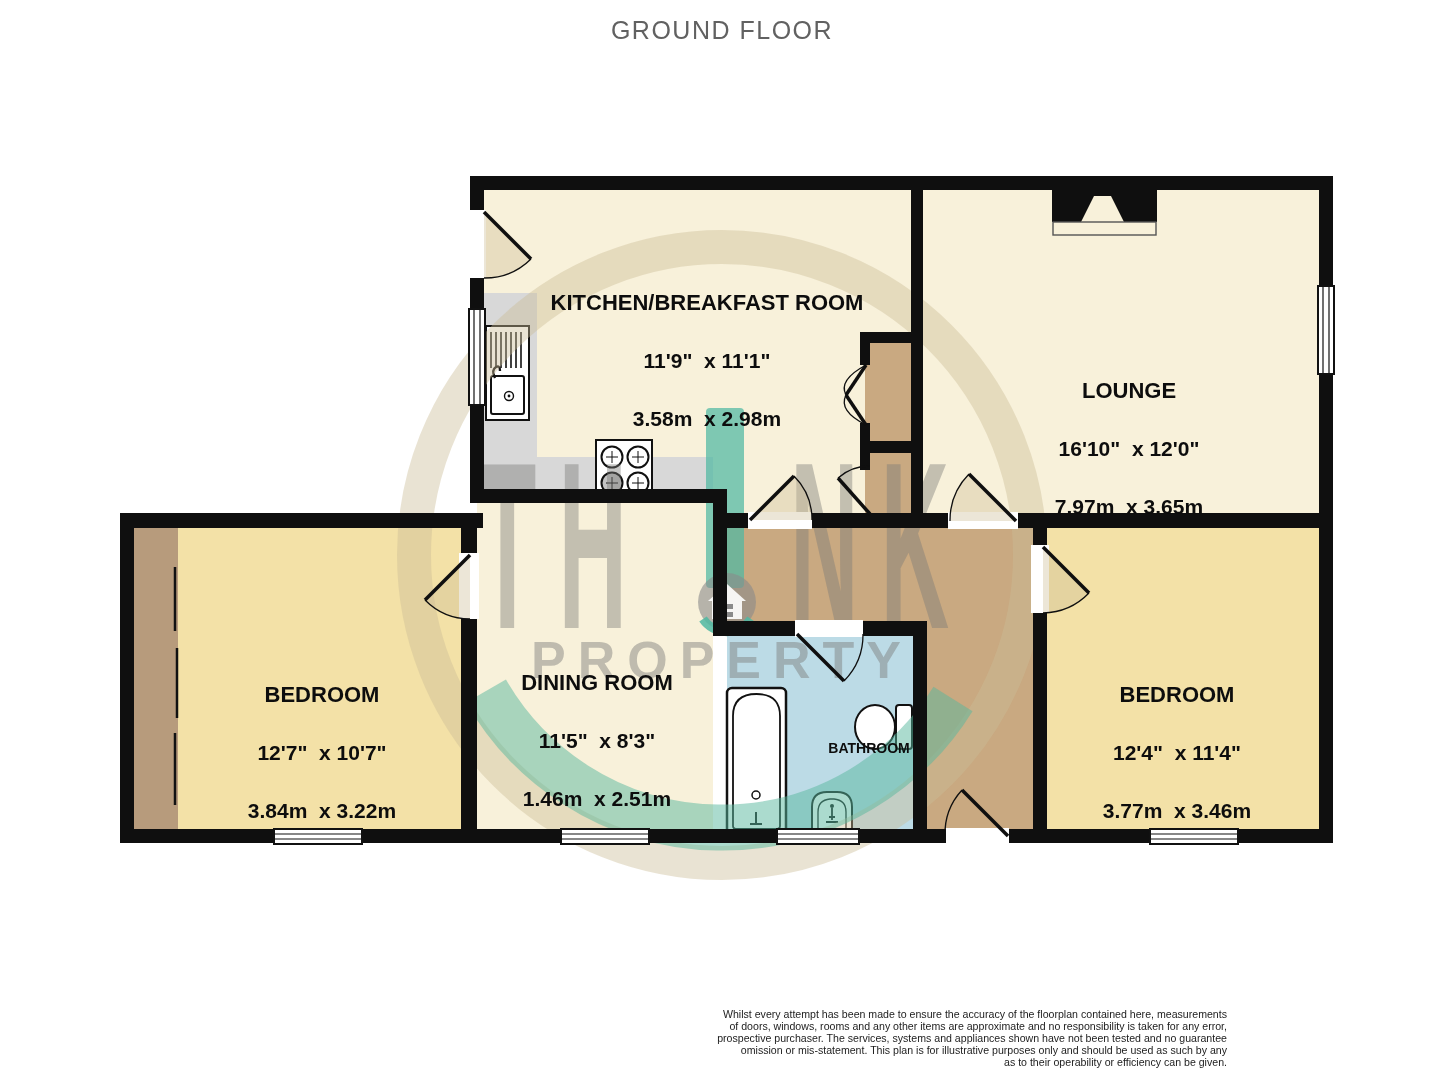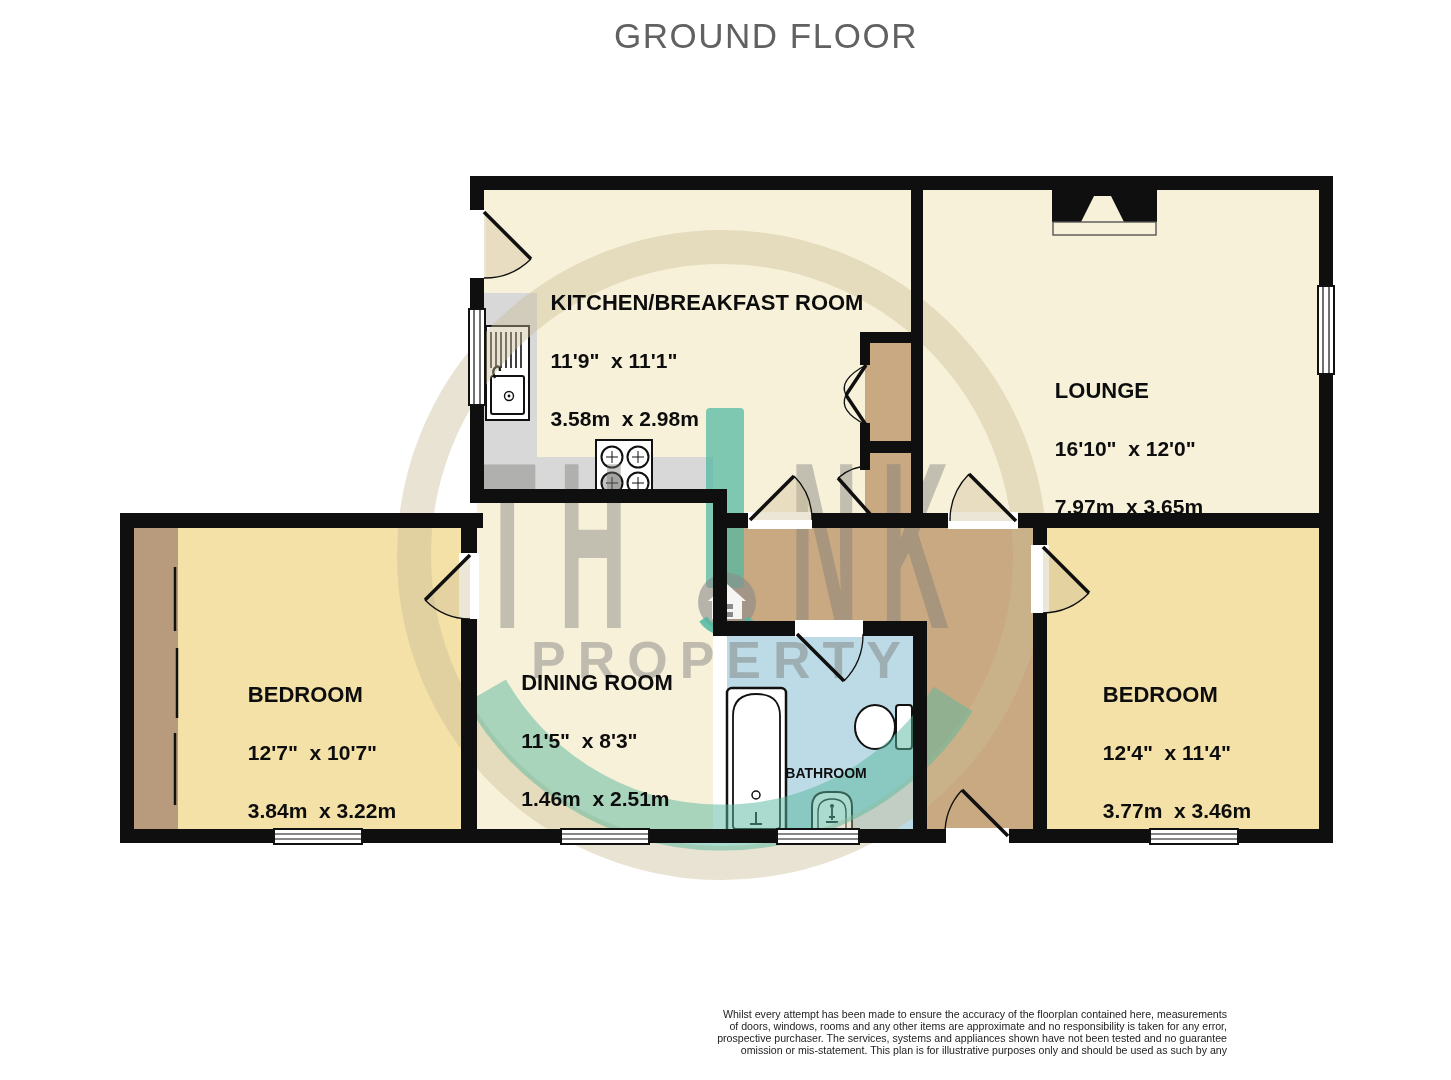--- a/index.html
+++ b/index.html
@@ -1,21 +1,21 @@
 <!DOCTYPE html>
 <html><head>
 <meta charset="utf-8">
 <style>
   html,body{margin:0;padding:0;background:#fff;}
   #stage{position:relative;width:1451px;height:1080px;background:#ffffff;overflow:hidden;
          font-family:"Liberation Sans",sans-serif;}
   #plan-svg{position:absolute;left:0;top:0;}
   .page-title{position:absolute;top:16px;left:722px;transform:translateX(-50%);
-    font-size:35px;letter-spacing:1.5px;color:#616161;white-space:nowrap;margin-left:44px;}
-  .room-label{position:absolute;transform:translateX(-50%);color:#0d0d0d;white-space:pre;}
+    font-size:25px;letter-spacing:1.5px;color:#616161;white-space:nowrap;}
+  .room-label{position:absolute;transform:translateX(-50%);text-align:center;color:#0d0d0d;white-space:pre;}
   .room-label .rn{font-size:22px;font-weight:bold;line-height:22px;}
   .room-label .rd{font-size:21px;font-weight:bold;line-height:21.5px;}
   .bath-label{position:absolute;transform:translateX(-50%);font-size:14px;font-weight:bold;color:#0d0d0d;}
   .disclaimer{position:absolute;left:722px;top:1008px;transform:translateX(-50%);width:1010px;
     text-align:right;font-size:10.6px;line-height:12.1px;color:#1c1c1c;}
 </style>
 </head>
 <body>
 
 <div id="stage">
@@ -254,22 +254,23 @@
     <div class="rd">11'5"  x 8'3"</div>
     <div class="rd">1.46m  x 2.51m</div>
   </div>
 
   <div class="room-label" style="left:1177px;top:648px;">
     <div class="rn">BEDROOM</div>
     <div class="rd">12'4"  x 11'4"</div>
     <div class="rd">3.77m  x 3.46m</div>
   </div>
 
-  <div class="bath-label" style="left:826px;top:740px;margin-top:25px;">BATHROOM</div>
+  <div class="bath-label" style="left:869px;top:740px;">BATHROOM</div>
 
   <div class="disclaimer">
     <div>Whilst every attempt has been made to ensure the accuracy of the floorplan contained here, measurements</div>
     <div>of doors, windows, rooms and any other items are approximate and no responsibility is taken for any error,</div>
     <div>prospective purchaser. The services, systems and appliances shown have not been tested and no guarantee</div>
     <div>omission or mis-statement. This plan is for illustrative purposes only and should be used as such by any</div>
+    <div>as to their operability or efficiency can be given.</div>
   </div>
 
 </div>
 
 </body></html>

